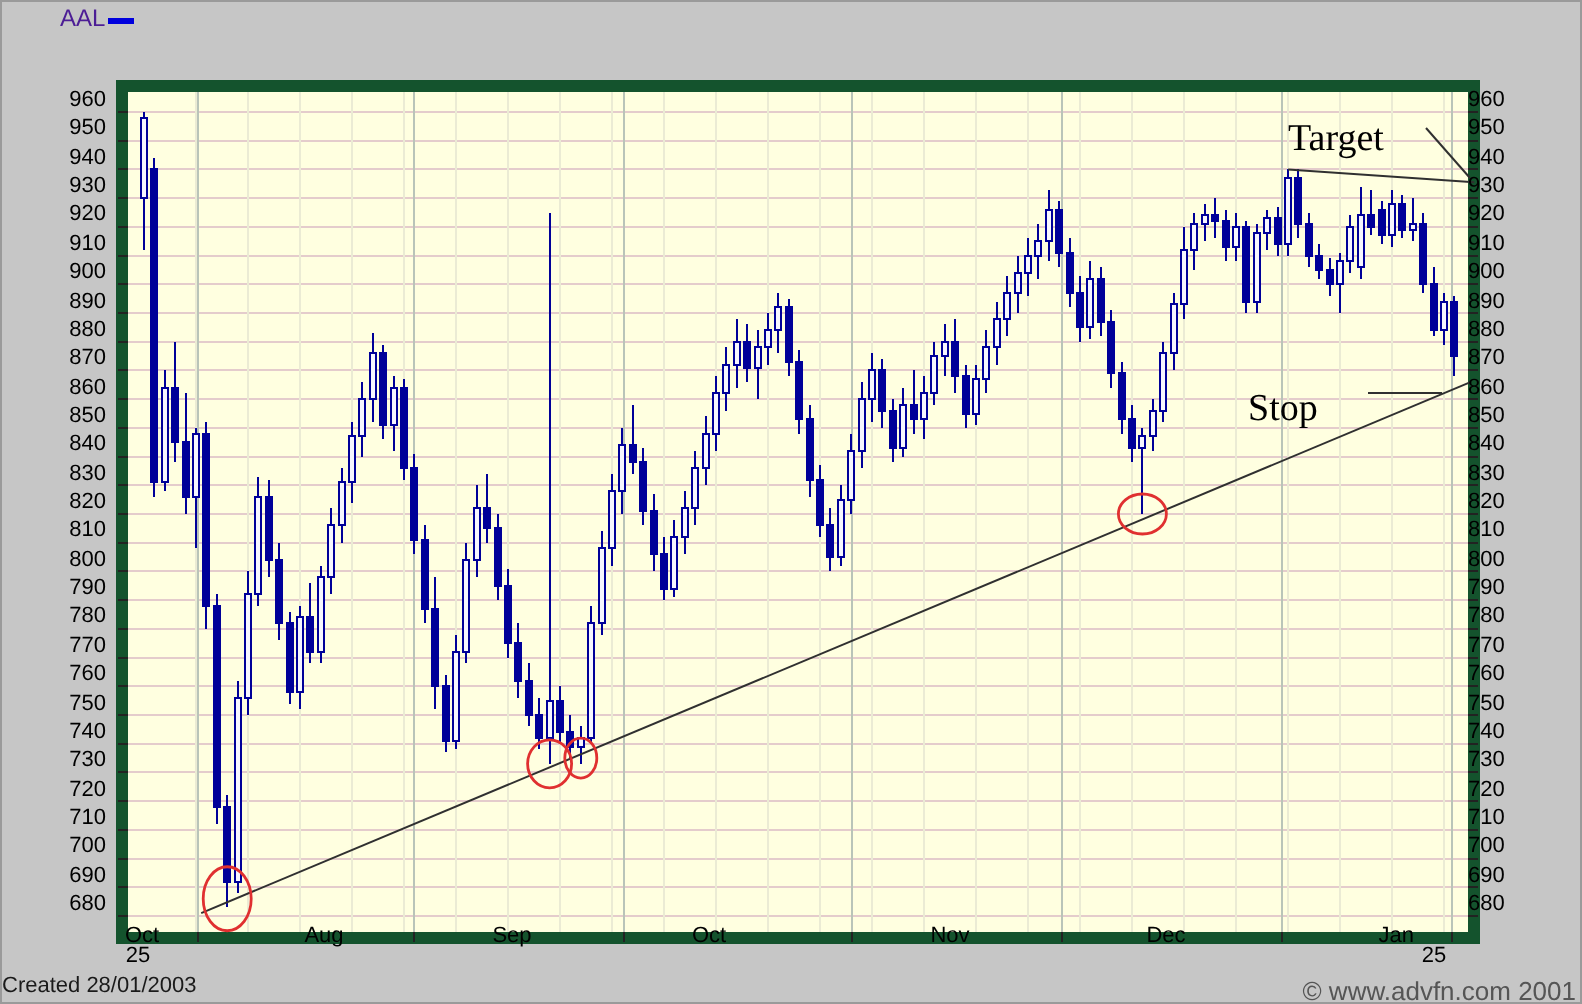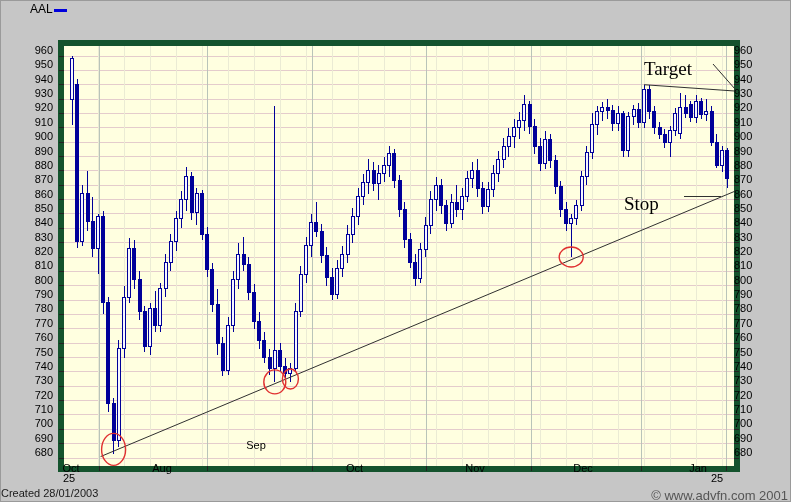--- a/index.html
+++ b/index.html
@@ -1,21 +1,21 @@
 <!DOCTYPE html>
 <html><head>
 <meta charset="utf-8">
 <style>
   html,body{margin:0;padding:0;}
   .screen{
     position:relative;width:791px;height:502px;overflow:hidden;
     font-family:"Liberation Sans",sans-serif;
     box-shadow:inset 0 0 0 1px #9a9a9a;
   }
-  .legend-symbol{position:absolute;left:30px;top:2px;font-size:12px;color:#000000;}
+  .legend-symbol{position:absolute;left:30px;top:2px;font-size:12px;color:#4c1d95;}
   .legend-dash{position:absolute;left:54px;top:9px;width:13px;height:3px;}
   .plot{position:absolute;left:58px;top:40px;width:670px;height:420px;border:6px solid #14532d;}
   .plot svg{position:absolute;left:0;top:0;overflow:visible;}
   .axlabel{position:absolute;font-size:11px;color:#000;line-height:12px;white-space:nowrap;}
   .ann{font-family:"Liberation Serif",serif;font-size:19px;fill:#000;}
   .footer-left{position:absolute;left:1px;top:487px;font-size:11px;color:#1a1a1a;}
   .footer-right{position:absolute;right:3px;top:488px;font-size:13px;color:#555;}
 </style>
 </head>
 <body>
@@ -474,21 +474,21 @@
       <div class="axlabel" style="left: 23px; top: 402.929px; width: 30px; text-align: right;">710</div>
       <div class="axlabel" style="left: 734px; top: 402.929px; width: 30px; text-align: left;">710</div>
       <div class="axlabel" style="left: 23px; top: 417.286px; width: 30px; text-align: right;">700</div>
       <div class="axlabel" style="left: 734px; top: 417.286px; width: 30px; text-align: left;">700</div>
       <div class="axlabel" style="left: 23px; top: 431.643px; width: 30px; text-align: right;">690</div>
       <div class="axlabel" style="left: 734px; top: 431.643px; width: 30px; text-align: left;">690</div>
       <div class="axlabel" style="left: 23px; top: 446px; width: 30px; text-align: right;">680</div>
       <div class="axlabel" style="left: 734px; top: 446px; width: 30px; text-align: left;">680</div>
       <div class="axlabel" style="left: 51px; top: 462px; width: 40px; text-align: center;">Oct</div>
       <div class="axlabel" style="left: 142px; top: 462px; width: 40px; text-align: center;">Aug</div>
-      <div class="axlabel" style="left: 236px; top: 439px; width: 40px; text-align: center;">Sep</div>
+      <div class="axlabel" style="left: 236px; top: 462px; width: 40px; text-align: center;">Sep</div>
       <div class="axlabel" style="left: 346px; top: 462px; width: 40px; text-align: left;">Oct</div>
       <div class="axlabel" style="left: 455px; top: 462px; width: 40px; text-align: center;">Nov</div>
       <div class="axlabel" style="left: 563px; top: 462px; width: 40px; text-align: center;">Dec</div>
       <div class="axlabel" style="left: 667px; top: 462px; width: 40px; text-align: right;">Jan</div>
       <div class="axlabel" style="left: 57px; top: 472px; width: 24px; text-align: center;">25</div>
       <div class="axlabel" style="left: 705px; top: 472px; width: 24px; text-align: center;">25</div>
     </div>
 
   <div class="footer-left">Created 28/01/2003</div>
   <div class="footer-right">© www.advfn.com 2001</div>

